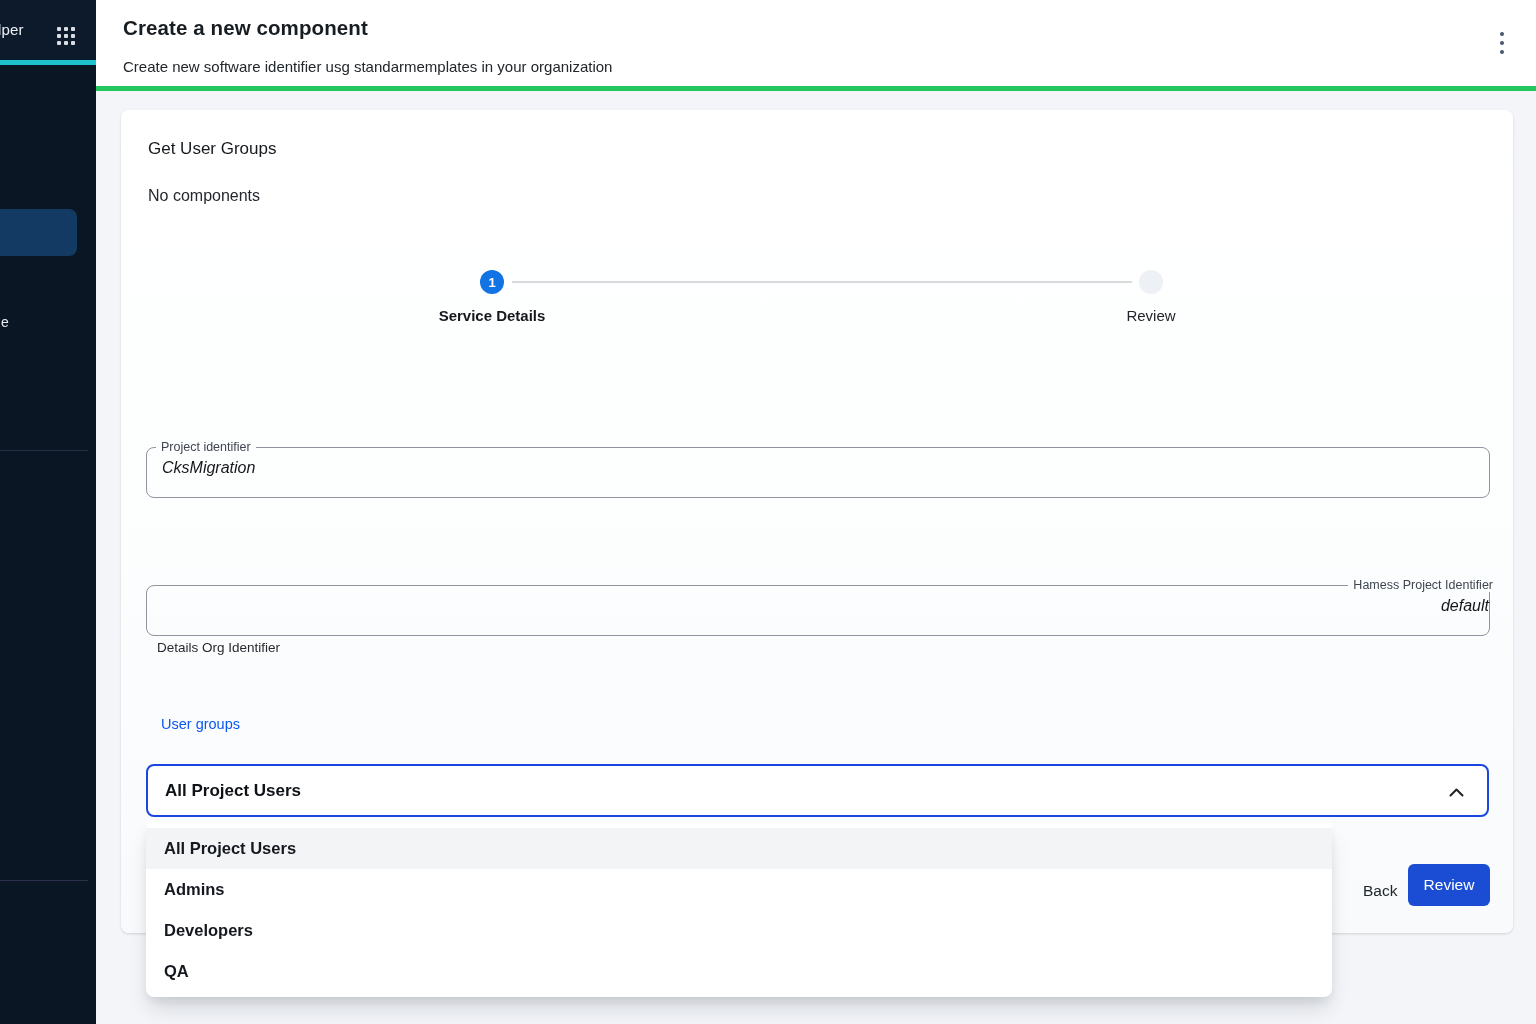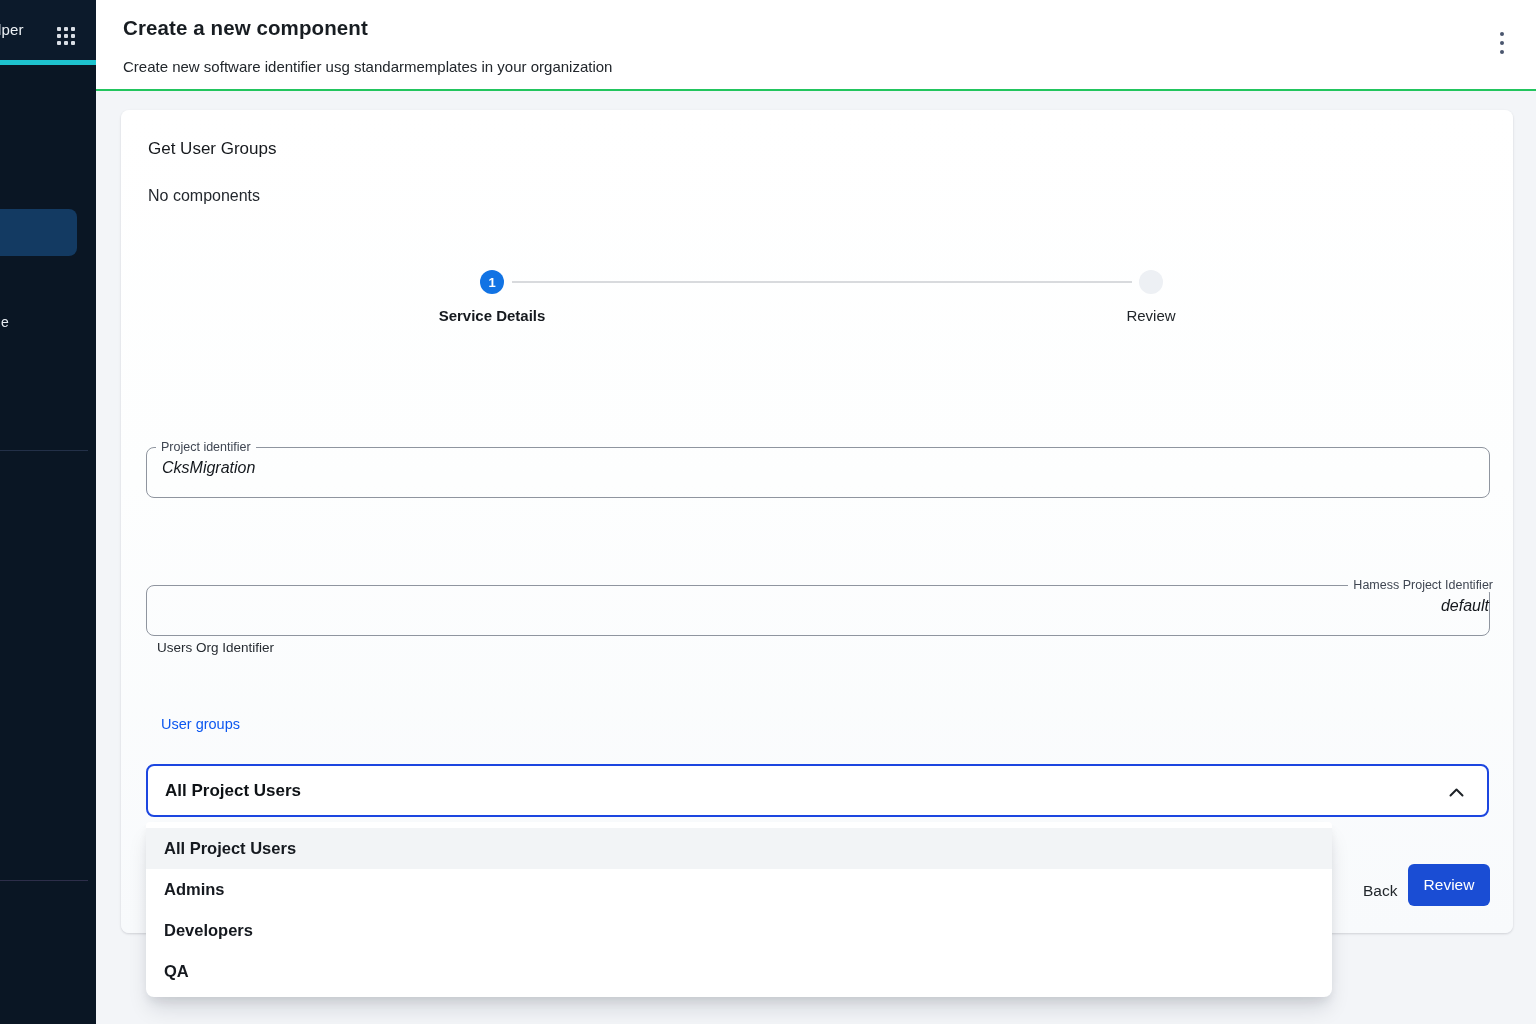--- a/index.html
+++ b/index.html
@@ -22,21 +22,21 @@
   .grid-icon{position:absolute;left:57px;top:27px;display:grid;grid-template-columns:repeat(3,4px);grid-gap:3px;cursor:pointer;}
   .grid-icon i{width:4px;height:4px;background:#d9dee5;border-radius:1px;}
   .teal-bar{position:absolute;left:0;top:60px;width:96px;height:5px;background:var(--accent-teal);}
   .sb-active{position:absolute;left:-18px;top:209px;width:95px;height:47px;background:var(--sidebar-active-bg);border-radius:8px;cursor:pointer;}
   .sb-frag{position:absolute;left:1px;top:314px;font-size:14px;color:#e8edf2;}
   .sb-div{position:absolute;left:0;width:88px;height:1px;}
   .sb-div.d1{top:450px;background:#233048;}
   .sb-div.d2{top:880px;background:#2d2e4a;}
 
   
-  .main-header{position:absolute;left:96px;top:0;width:1440px;height:91px;background:#ffffff;border-bottom:2px solid #22c55e;}
+  .main-header{position:absolute;left:96px;top:0;width:1440px;height:91px;background:#ffffff;border-bottom:5px solid #22c55e;}
   .page-title{position:absolute;left:27px;top:16px;font-size:20.5px;font-weight:700;color:#181d22;letter-spacing:.1px;}
   .page-subtitle{position:absolute;left:27px;top:58px;font-size:15px;font-weight:400;color:#22272c;}
   .kebab{position:absolute;right:24px;top:31px;width:20px;height:24px;display:flex;flex-direction:column;align-items:center;justify-content:space-between;cursor:pointer;padding:1px 0;}
   .kebab i{width:4px;height:4px;border-radius:50%;background:#4a566e;}
 
   
   .card{position:absolute;left:121px;top:110px;width:1392px;height:823px;border-radius:8px;
         background:linear-gradient(180deg,#ffffff 0%,#fdfefe 45%,#f8fafc 100%);
         box-shadow:0 1px 2px rgba(16,24,40,.06),0 1px 3px rgba(16,24,40,.10);}
   .card-title{position:absolute;left:27px;top:29px;font-size:17px;font-weight:400;color:#16191d;}
@@ -133,21 +133,21 @@
   <fieldset class="outlined f1">
     <legend>Project identifier</legend>
     <div class="fv">CksMigration</div>
   </fieldset>
 
   <fieldset class="outlined f2">
     <legend>Hamess Project Identifier</legend>
     <div class="fv">default</div>
   </fieldset>
 
-  <div class="org-label">Users Org Identifier</div>
+  <div class="org-label">Details Org Identifier</div>
 
   <a class="ug-link">User groups</a>
 
   <div class="select">
     <span class="select-value">All Project Users</span>
     <span class="chev">
       <svg width="17" height="11" viewBox="0 0 17 11">
           <path d="M2.5 8.5 L8.5 2.5 L14.5 8.5" stroke="#1e2328" stroke-width="2" fill="none" stroke-linecap="round" stroke-linejoin="round"></path>
         </svg>
     </span>

